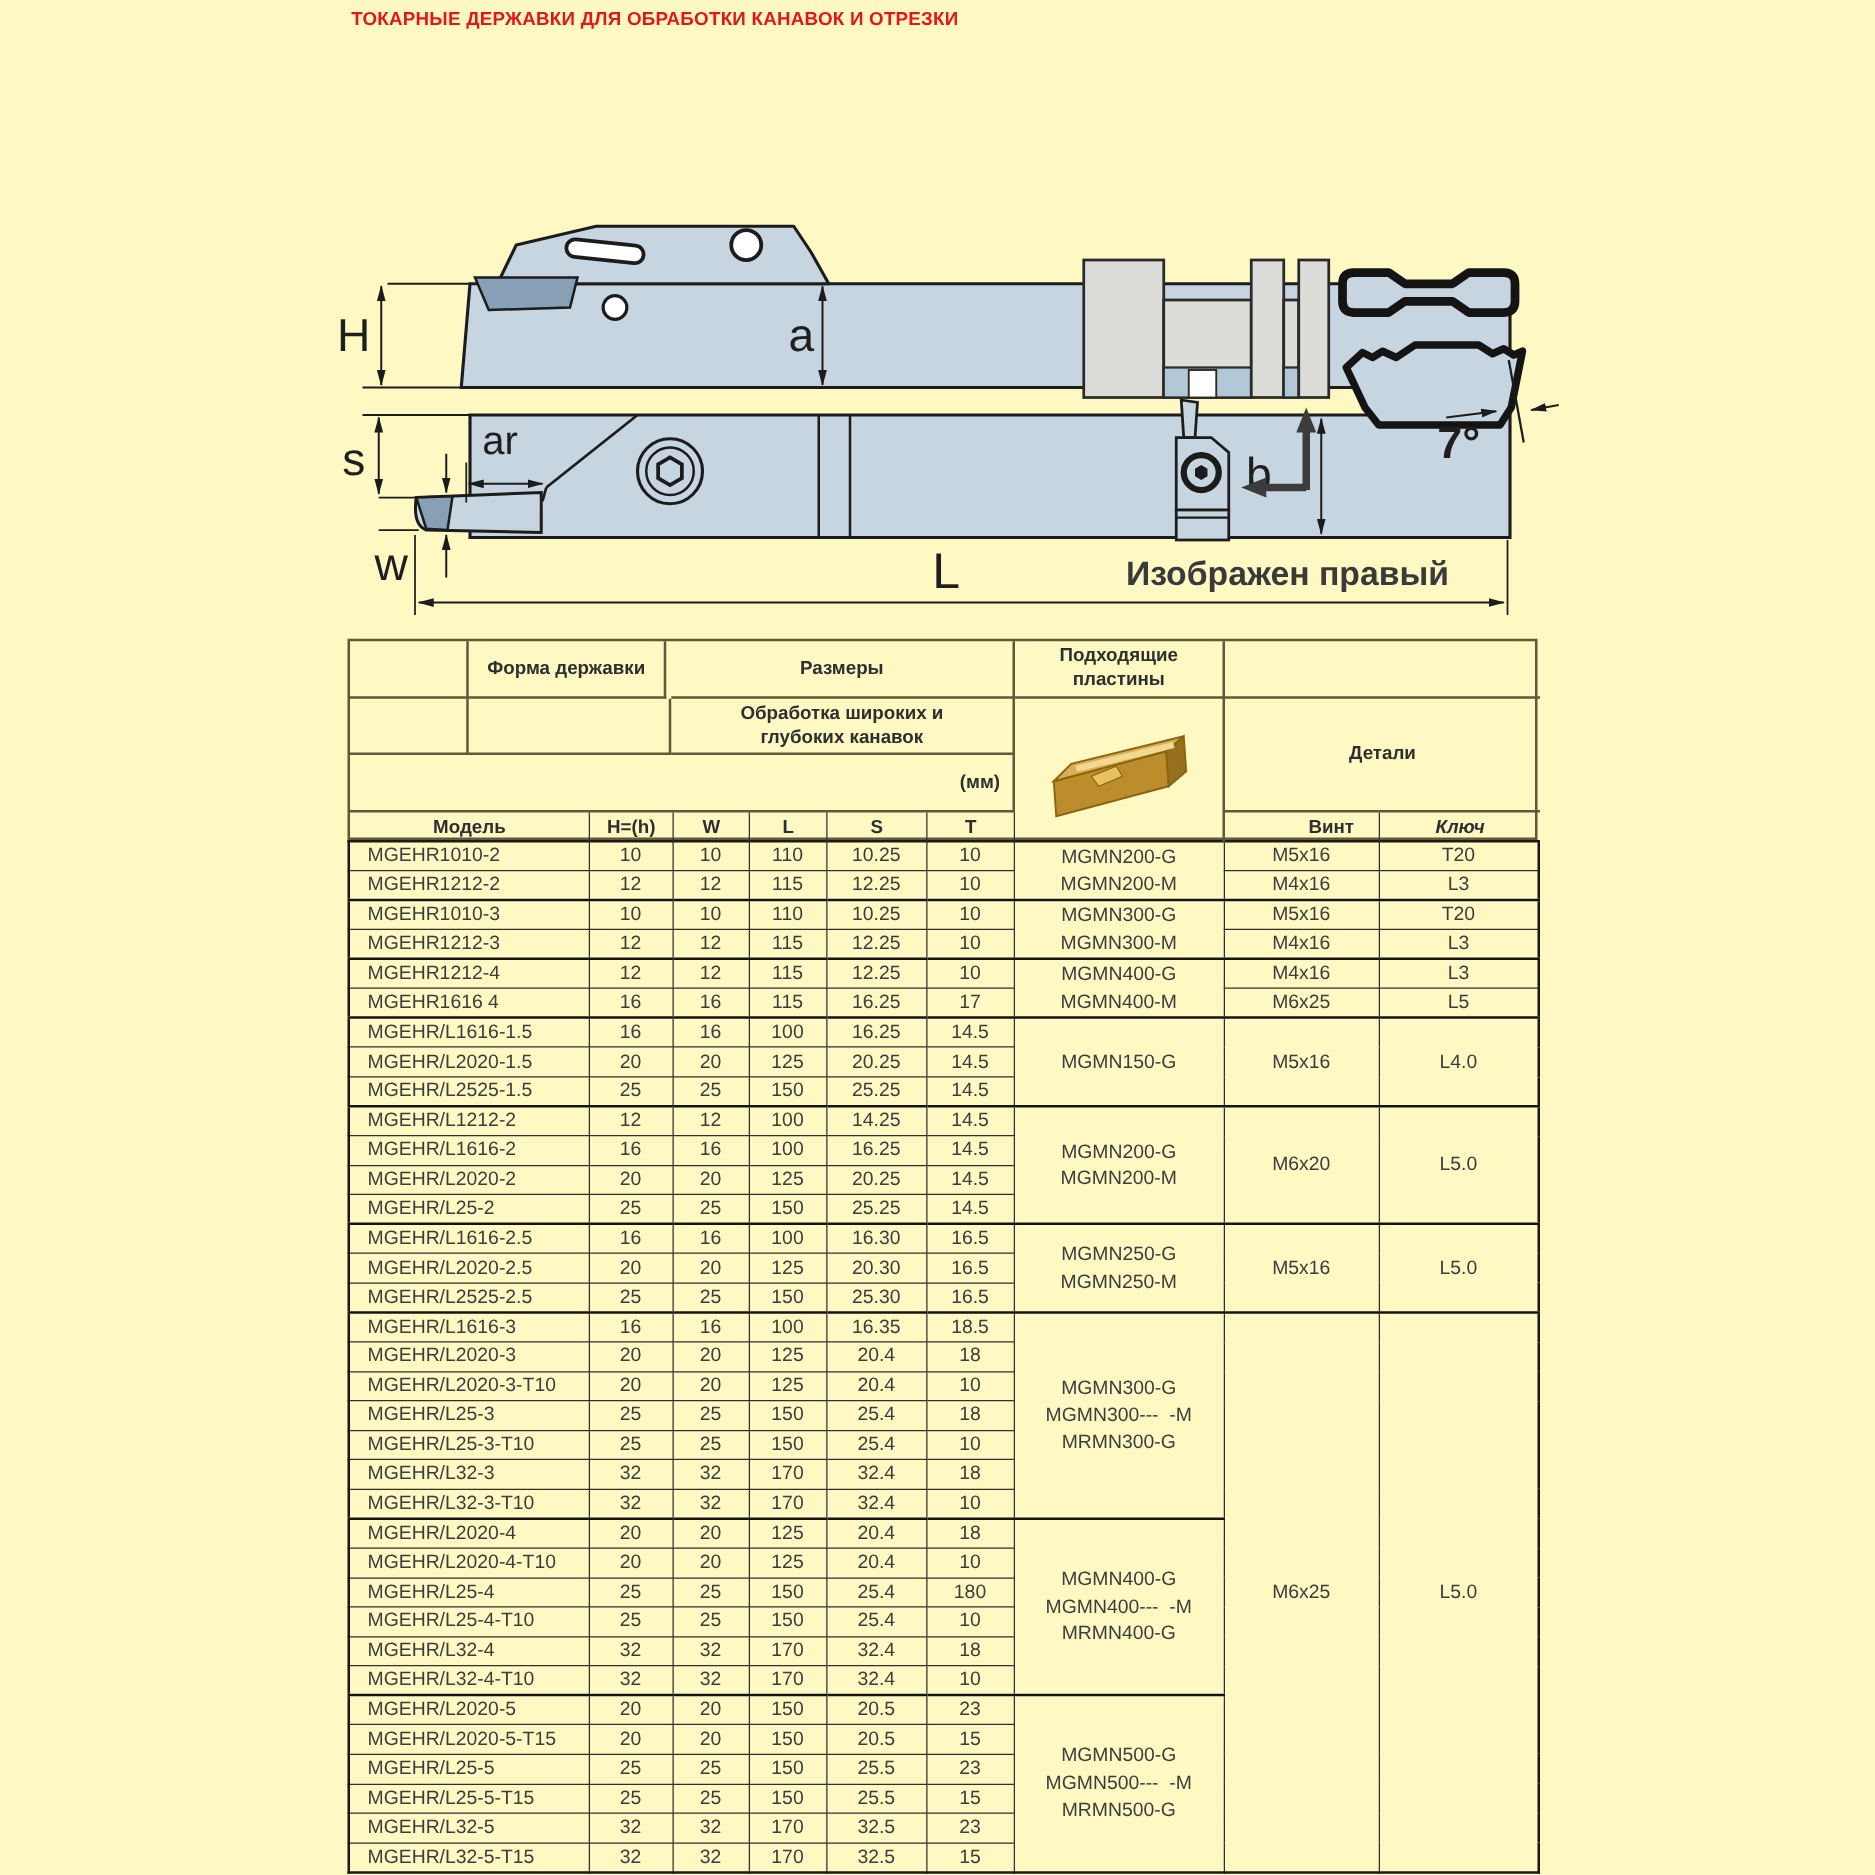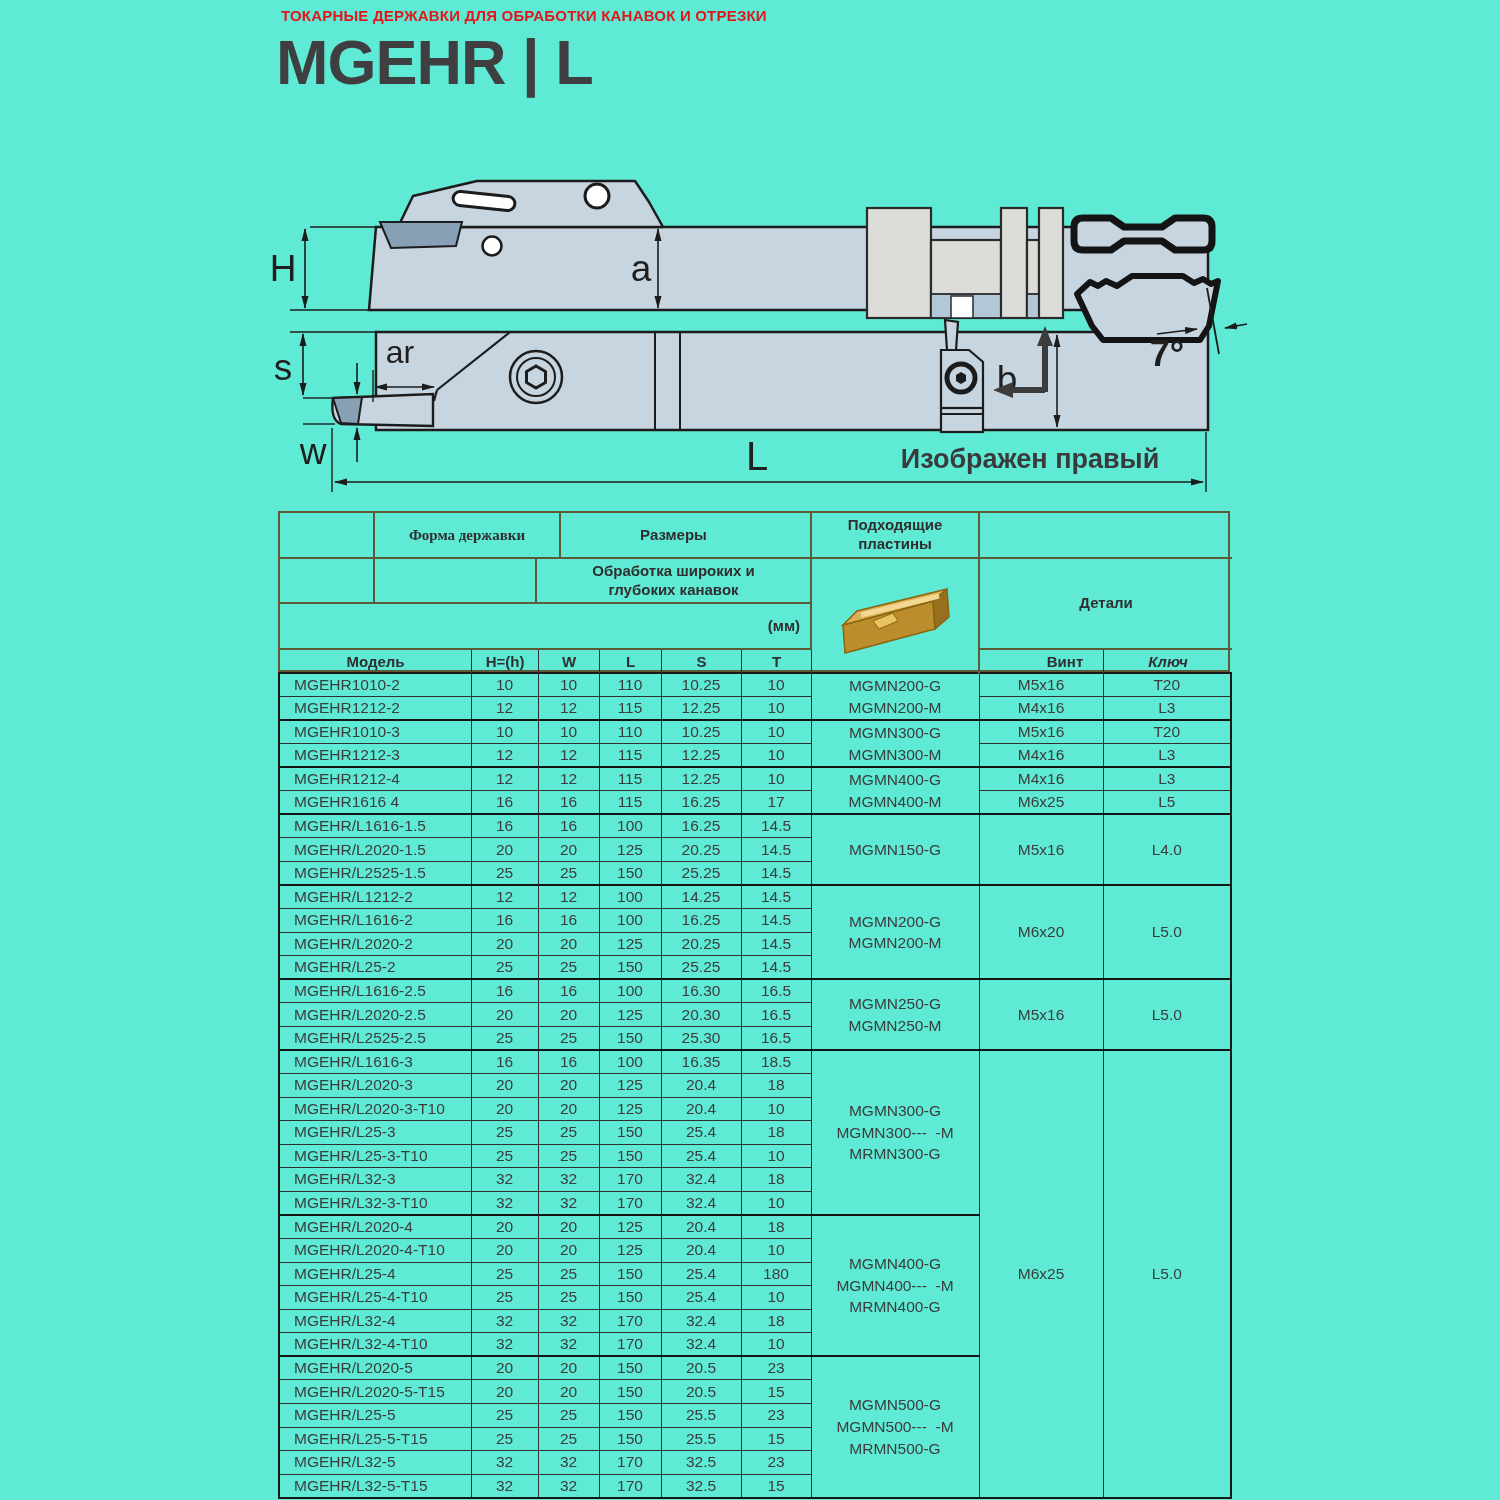--- a/index.html
+++ b/index.html
@@ -1,33 +1,33 @@
 <!DOCTYPE html>
 <html><head>
 <meta charset="utf-8">
 <style>
   html,body{margin:0;padding:0;background:#fff;}
-  .page{position:relative;width:1500px;height:1500px;background:#5eead4;overflow:hidden;
+  .page{position:relative;width:1500px;height:1500px;background:#fef9c3;overflow:hidden;
         font-family:"Liberation Sans", sans-serif;color:#3c3c3c;}
   .kicker{position:absolute;left:281px;top:7px;font-size:15px;font-weight:bold;color:#e3161c;letter-spacing:.2px;}
   .title{position:absolute;left:276px;top:26px;font-size:63px;font-weight:800;color:#3f3f41;letter-spacing:-1px;}
   svg text{font-family:"Liberation Sans", sans-serif;}
 
   
   .tblwrap{position:absolute;left:278px;top:511px;width:952px;}
   .thead{position:relative;height:161px;box-sizing:border-box;border:2px solid #5e5936;}
   .hc{position:absolute;box-sizing:border-box;border-right:2px solid #5e5936;border-bottom:2px solid #5e5936;
       display:flex;align-items:center;justify-content:center;text-align:center;
       font-size:15px;font-weight:bold;color:#2f2f2f;line-height:1.25;}
   .hc.noR{border-right:none;}
   .hc.noB{border-bottom:none;}
   .hc.unit{justify-content:flex-end;padding-right:10px;}
   .hc.dark{border-right:1.5px solid #2f2f2f;}
   .hA1{left:0;top:0;width:95px;height:46px;}
-  .hA2{left:95px;top:0;width:186px;height:46px;font-family:Liberation Serif, serif;}
+  .hA2{left:95px;top:0;width:158px;height:46px;}
   .hA3{left:257px;top:0;width:275px;height:46px;}
   .hA4{left:532px;top:0;width:168px;height:46px;padding:0 14px;}
   .hA5{left:700px;top:0;width:252px;height:46px;}
   .hB1{left:0;top:46px;width:95px;height:45px;}
   .hB2{left:95px;top:46px;width:162px;height:45px;}
   .hB3{left:257px;top:46px;width:275px;height:45px;padding:0 28px;}
   .hCu{left:0;top:91px;width:532px;height:46px;}
   .hIns{left:532px;top:46px;width:168px;height:115px;}
   .hDet{left:700px;top:46px;width:252px;height:91px;text-align:right;}
   .hModel{left:0;top:137px;width:192px;height:24px;}
@@ -46,21 +46,20 @@
   table.spec td.model{text-align:left;padding-left:14px;margin-left:37px;}
   table.spec tr.gstart td{border-top:2.5px solid #141414;}
   table.spec td.plates div{line-height:1.4;}
 </style>
 </head>
 <body>
 
 <div class="page">
 
   <div class="kicker">ТОКАРНЫЕ ДЕРЖАВКИ ДЛЯ ОБРАБОТКИ КАНАВОК И ОТРЕЗКИ</div>
-  <div class="title">MGEHR | L</div>
 
   <svg style="position:absolute;left:245px;top:158px;" width="1010" height="345" viewBox="0 0 1010 345">
     <defs>
       <marker id="ar1" markerUnits="userSpaceOnUse" markerWidth="14" markerHeight="10" refX="12" refY="4.5" orient="auto-start-reverse">
         <path d="M0,1 L13,4.5 L0,8 Z" fill="#1c1c1c"></path>
       </marker>
     </defs>
 
     <g>
       <polygon points="131,69 963,69 963,152 124,152" fill="#c7d5e0" stroke="#1c1c1c" stroke-width="2.5"></polygon>

